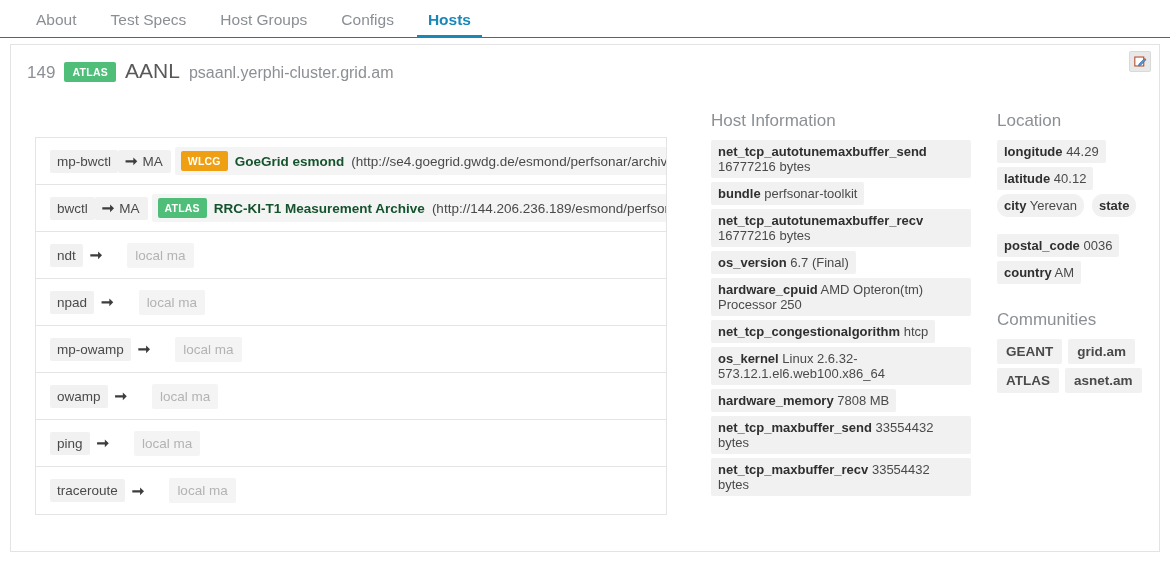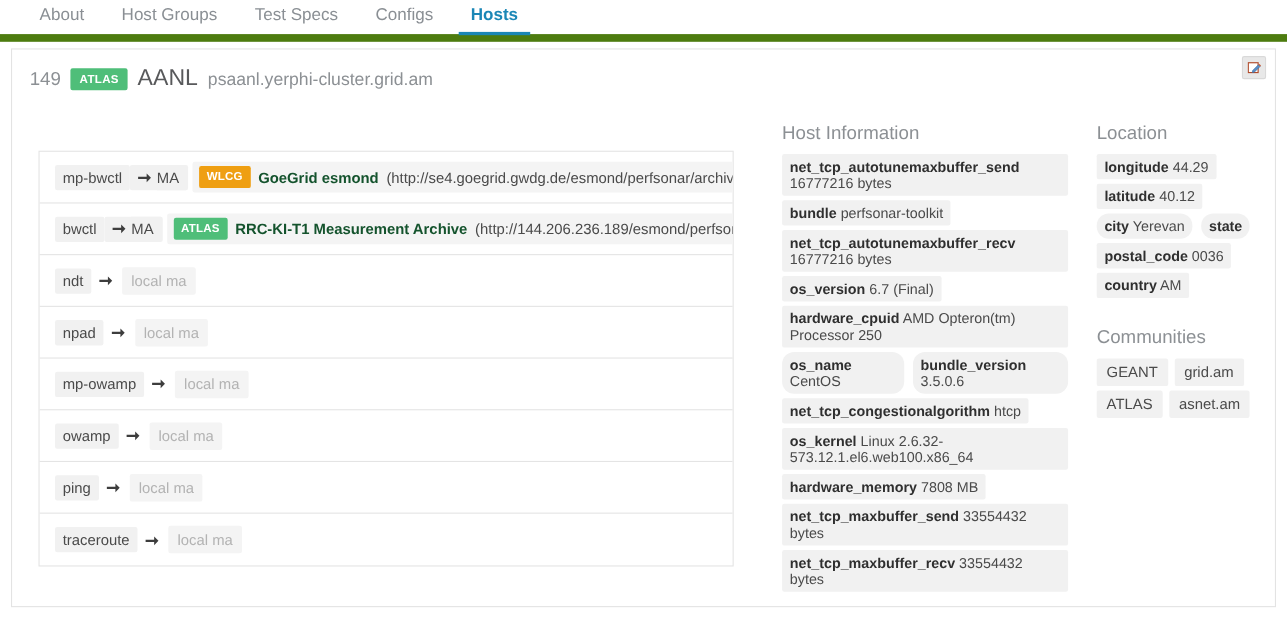--- a/index.html
+++ b/index.html
@@ -7,21 +7,21 @@
     margin: 0; padding: 0;
     width: 1170px; height: 564px;
     background: #ffffff;
     font-family: "Liberation Sans", sans-serif;
     -webkit-font-smoothing: antialiased;
   }
 
   
   .navbar {
     height: 38px;
-    border-bottom: 7px solid #4d7c0f;
+    border-bottom: 1px solid #4d7c0f;
     display: flex;
     align-items: flex-end;
     padding-left: 22px;
     background: #fff;
   }
   .nav-tab {
     font-size: 15.5px;
     color: #8a8f94;
     padding: 0 14px 10px 14px;
     margin-right: 6px;
@@ -123,21 +123,21 @@
     text-align: right;
   }
   .ma-wrap { background: #f1f1f1; display: inline-flex; align-items: center; border-radius: 2px; padding-right: 2px;}
   .chip-muted {
     background: #f4f4f4;
     color: #b3b3b3;
     font-size: 13.5px;
     padding: 5px 8px;
     border-radius: 2px;
     display: inline-block;
-    margin-left: 4px;
+    margin-left: 20px;
   }
   .svc-detail {
     background: #f4f4f4;
     display: inline-flex;
     align-items: center;
     gap: 7px;
     padding: 4px 6px;
     border-radius: 2px;
     margin-left: 4px;
     max-width: 520px;
@@ -183,37 +183,38 @@
     margin-bottom: 4px;
     font-size: 13px;
     line-height: 15px;
     color: #4a4a4a;
     display: inline-block;
     max-width: 100%;
   }
   .kv .k { font-weight: bold; color: #2f2f2f; }
   .kv.block { display: block; }
   .kv-row { margin-bottom: 4px; display: flex; gap: 8px; flex-wrap: nowrap; }
-  .kv-row .kv { margin-bottom: 0; border-radius: 11px; }
+  .kv-row .kv { margin-bottom: 13px; border-radius: 11px; }
   .comm-row { display: flex; gap: 6px; margin-bottom: 4px; }
   .comm {
     background: #f1f1f1;
     border-radius: 2px;
     padding: 5px 9px;
     font-size: 13.5px;
     color: #4a4a4a;
+    font-weight: bold;
   }
 </style>
 </head>
 <body>
 
 <div class="navbar">
   <div class="nav-tab">About</div>
+  <div class="nav-tab">Test Specs</div>
   <div class="nav-tab">Host Groups</div>
-  <div class="nav-tab">Test Specs</div>
   <div class="nav-tab">Configs</div>
   <div class="nav-tab active">Hosts</div>
 </div>
 
 <div class="card">
 
   <div class="edit-btn">
     <svg width="13" height="13" viewBox="0 0 16 16">
       <rect x="1" y="2.5" width="11" height="11" fill="#ffffff" stroke="#b04a2a" stroke-width="1.3"></rect>
       <path d="M6 11.2 L12.4 4.8 L14.2 6.6 L7.8 13 L5.6 13.4 Z" fill="#5b8fc9" stroke="#3a6ea5" stroke-width=".8"></path>
@@ -297,24 +298,20 @@
 
   <div class="col-info">
     <div class="col-head">Host Information</div>
 
     <div class="kv block"><span class="k">net_tcp_autotunemaxbuffer_send</span> <span>16777216 bytes</span></div>
     <div class="kv"><span class="k">bundle</span> <span>perfsonar-toolkit</span></div>
     <div class="kv block"><span class="k">net_tcp_autotunemaxbuffer_recv</span> <span>16777216 bytes</span></div>
     <div class="kv"><span class="k">os_version</span> <span>6.7 (Final)</span></div>
     <div class="kv block"><span class="k">hardware_cpuid</span> <span>AMD Opteron(tm) Processor 250</span></div>
 
-    <div class="kv-row">
-      <div class="kv"><span class="k">os_name</span> <span>CentOS</span></div>
-      <div class="kv"><span class="k">bundle_version</span> <span>3.5.0.6</span></div>
-    </div>
 
     <div class="kv"><span class="k">net_tcp_congestionalgorithm</span> <span>htcp</span></div>
     <div class="kv block"><span class="k">os_kernel</span> <span>Linux 2.6.32-573.12.1.el6.web100.x86_64</span></div>
     <div class="kv"><span class="k">hardware_memory</span> <span>7808 MB</span></div>
     <div class="kv"><span class="k">net_tcp_maxbuffer_send</span> <span>33554432 bytes</span></div>
     <div class="kv"><span class="k">net_tcp_maxbuffer_recv</span> <span>33554432 bytes</span></div>
     
     
     
     

